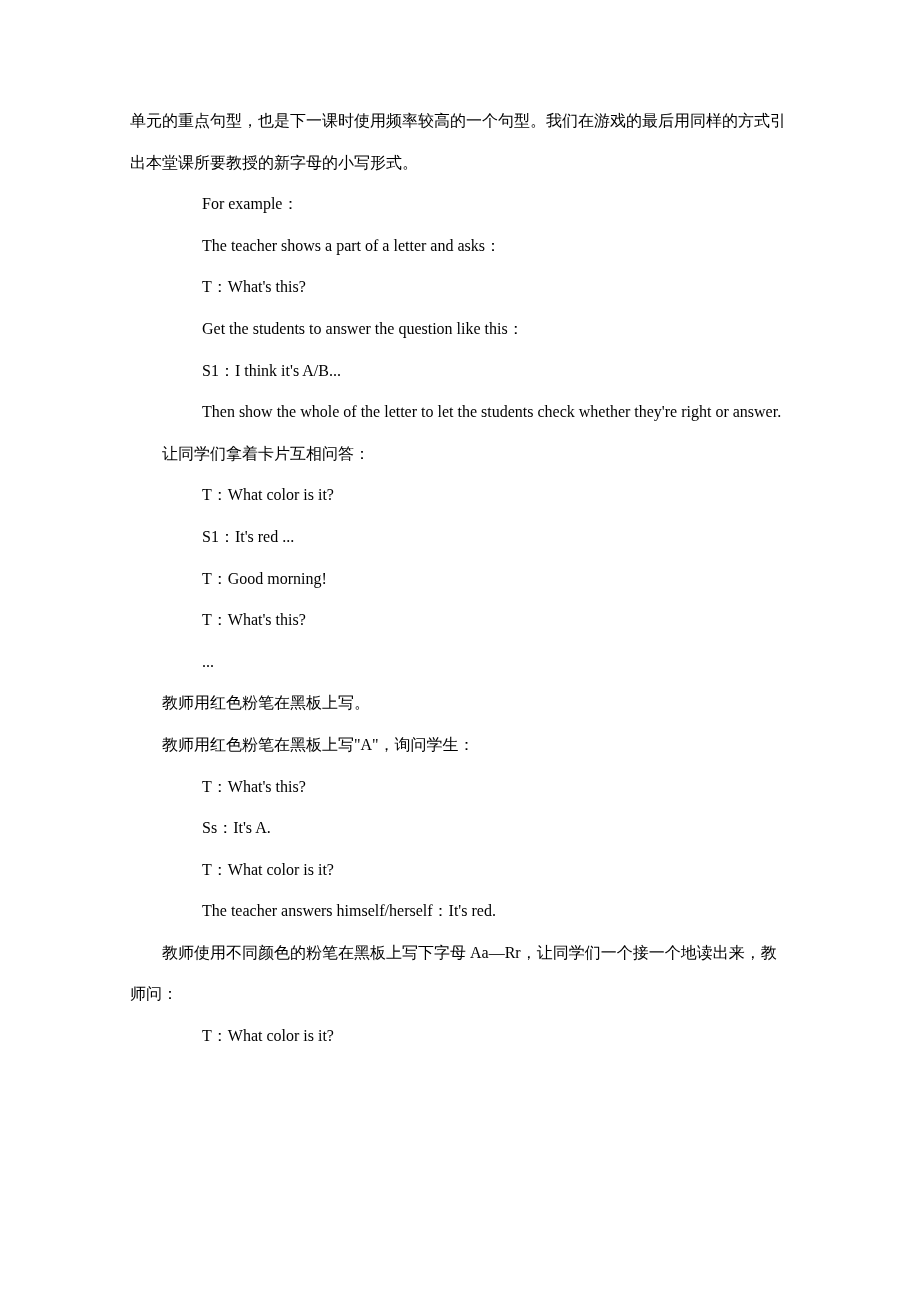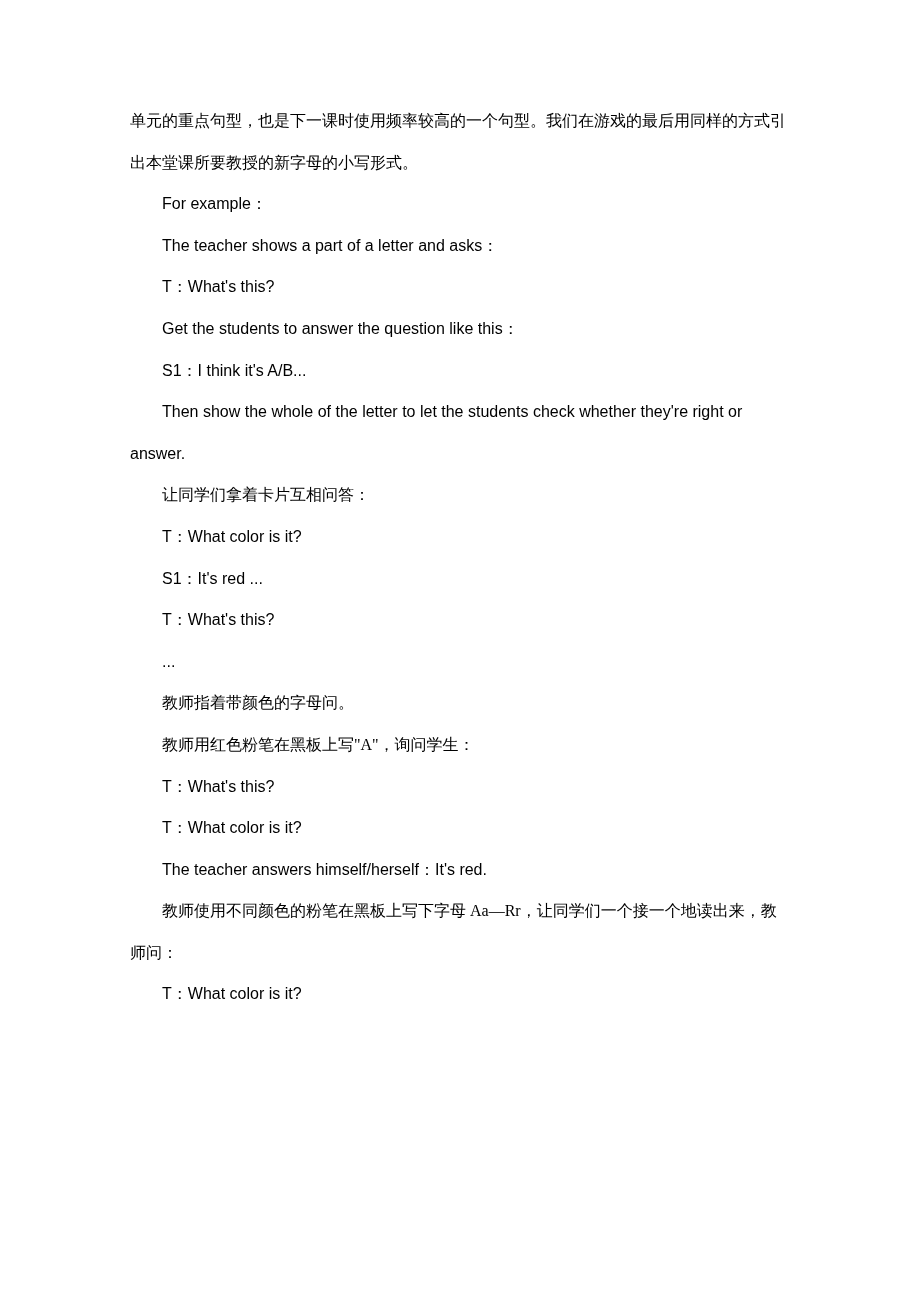--- a/index.html
+++ b/index.html
@@ -18,39 +18,42 @@
     box-sizing: border-box;
   }
   .para {
     text-indent: 2em;
     margin: 0;
   }
   .para.no-indent {
     text-indent: 0;
   }
   .mono {
-    font-family: Liberation Sans, sans-serif;
+    font-family: Liberation Serif, serif;
+    margin-left: 40px;
   }
 </style>
 </head>
 <body>
 
 <div class="page" id="page-root">
     <p class="para no-indent">单元的重点句型，也是下一课时使用频率较高的一个句型。我们在游戏的最后用同样的方式引出本堂课所要教授的新字母的小写形式。</p>
     <p class="para mono">For example：</p>
     <p class="para mono">The teacher shows a part of a letter and asks：</p>
     <p class="para mono">T：What's this?</p>
     <p class="para mono">Get the students to answer the question like this：</p>
     <p class="para mono">S1：I think it's A/B...</p>
     <p class="para mono">Then show the whole of the letter to let the students check whether they're right or answer.</p>
     <p class="para">让同学们拿着卡片互相问答：</p>
     <p class="para mono">T：What color is it?</p>
     <p class="para mono">S1：It's red ...</p>
+    <p class="para mono">T：Good morning!</p>
     <p class="para mono">T：What's this?</p>
     <p class="para mono">...</p>
-    <p class="para">教师指着带颜色的字母问。</p>
+    <p class="para">教师用红色粉笔在黑板上写。</p>
     <p class="para">教师用红色粉笔在黑板上写"A"，询问学生：</p>
     <p class="para mono">T：What's this?</p>
+    <p class="para mono">Ss：It's A.</p>
     <p class="para mono">T：What color is it?</p>
     <p class="para mono">The teacher answers himself/herself：It's red.</p>
     <p class="para">  教师使用不同颜色的粉笔在黑板上写下字母 Aa—Rr，让同学们一个接一个地读出来，教师问：</p>
     <p class="para mono">T：What color is it?</p>
   </div>
 
 </body></html>

